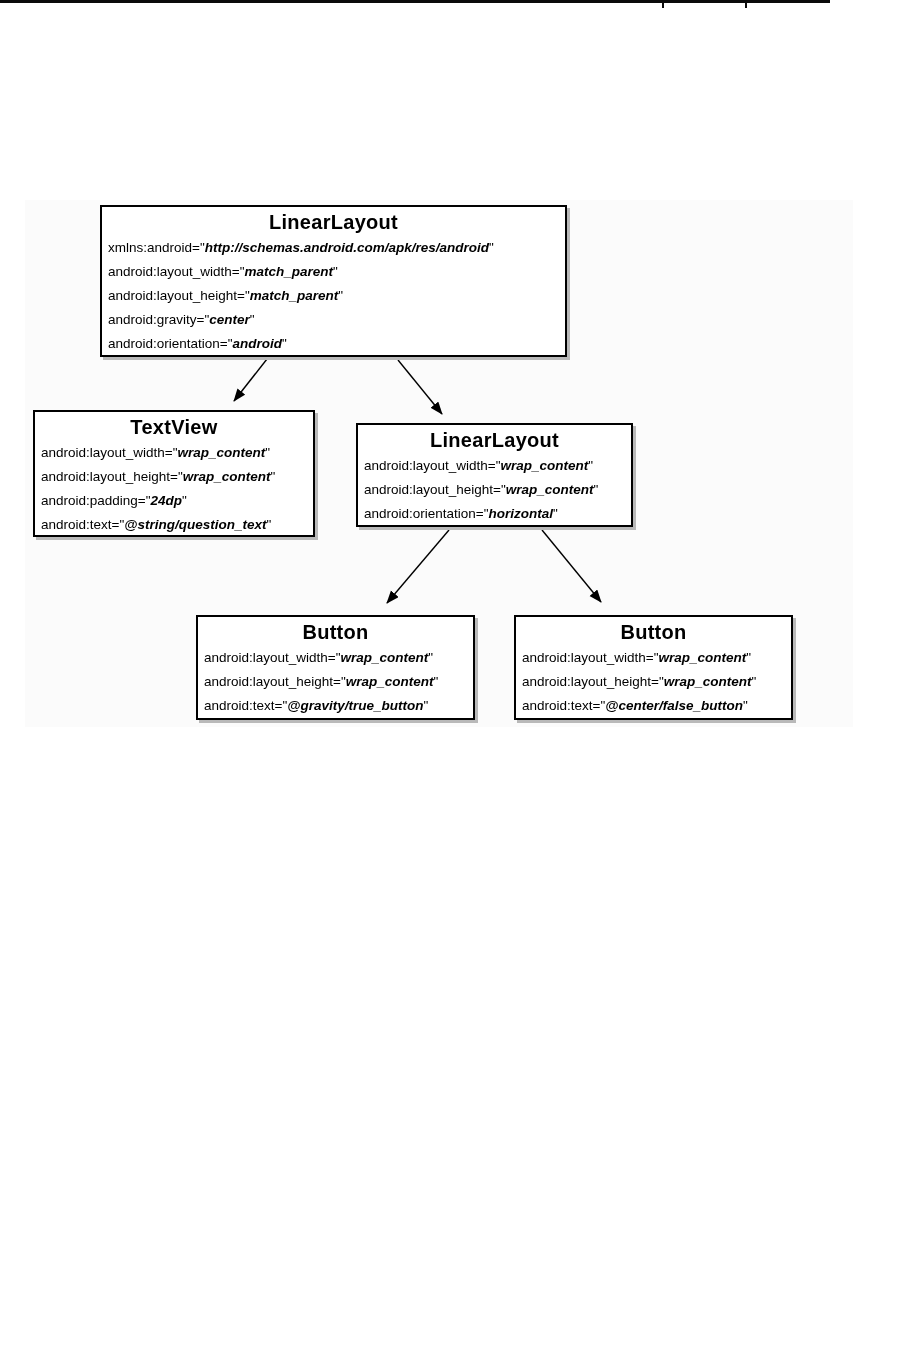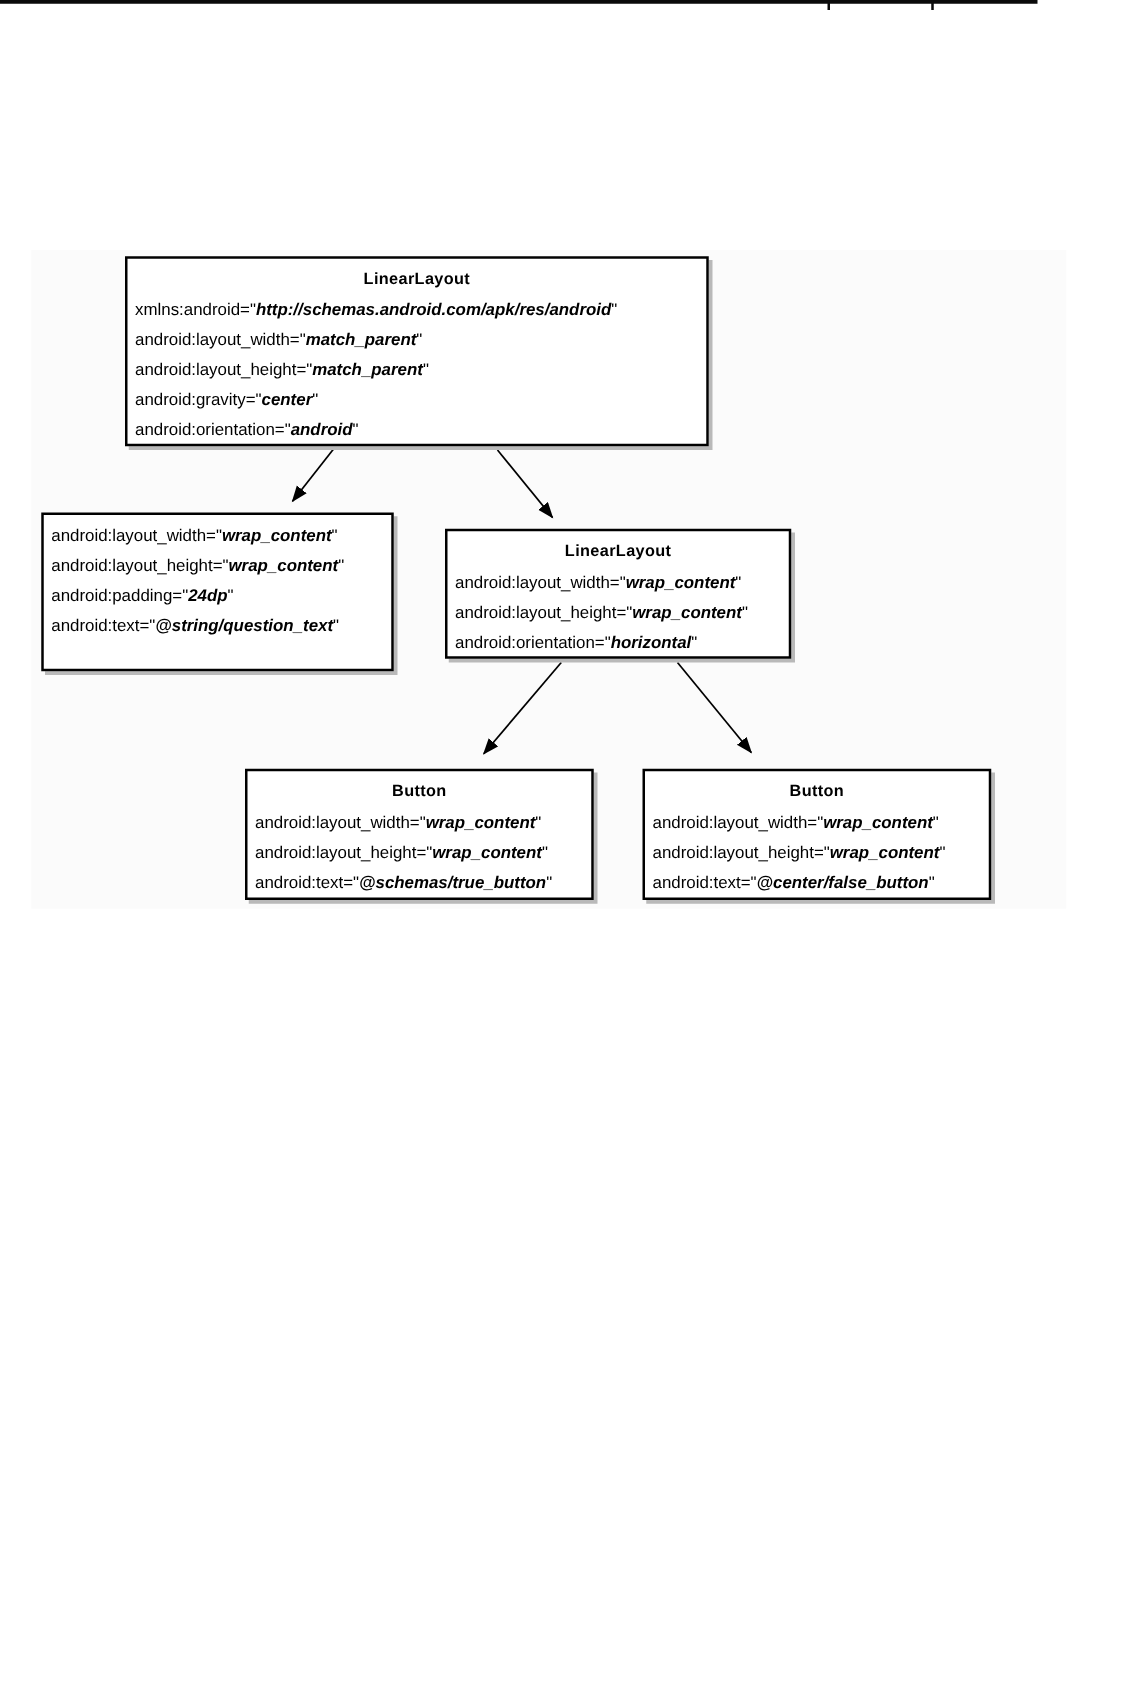--- a/index.html
+++ b/index.html
@@ -14,21 +14,21 @@
   .tick-2{left:745px;}
   
   .figure-bg{position:absolute;left:25px;top:200px;width:828px;height:527px;background:#fbfbfb;}
   
   .node{
     position:absolute;box-sizing:border-box;background:#ffffff;
     border:2px solid #000;box-shadow:3px 3px 0 #b9b9b9;
     padding-top:5px;font-size:13.5px;
   }
   .node-title{
-    text-align:center;font-weight:bold;font-size:13px;
+    text-align:center;font-weight:bold;font-size:20px;
     line-height:21px;margin-bottom:3px;letter-spacing:0.3px;
   }
   .attr-line{padding:0 6px;line-height:24px;white-space:nowrap;font-size:13.5px;}
   .attr-line b{font-weight:bold;font-style:italic;}
   .node-root      {left:100px;top:205px;width:467px;height:152px;}
   .node-textview  {left:33px; top:410px;width:282px;height:127px;}
   .node-inner     {left:356px;top:423px;width:277px;height:104px;}
   .node-btn-true  {left:196px;top:615px;width:279px;height:105px;}
   .node-btn-false {left:514px;top:615px;width:279px;height:105px;}
   
@@ -62,20 +62,21 @@
   <div>
       <div class="attr-line"><span>xmlns:android="</span><b>http://schemas.android.com/apk/res/android</b><span>"</span></div>
       <div class="attr-line"><span>android:layout_width="</span><b>match_parent</b><span>"</span></div>
       <div class="attr-line"><span>android:layout_height="</span><b>match_parent</b><span>"</span></div>
       <div class="attr-line"><span>android:gravity="</span><b>center</b><span>"</span></div>
       <div class="attr-line"><span>android:orientation="</span><b>android</b><span>"</span></div>
     </div>
 </div>
 
 <div class="node node-textview">
+  <div class="node-title">TextView</div>
   <div>
       <div class="attr-line"><span>android:layout_width="</span><b>wrap_content</b><span>"</span></div>
       <div class="attr-line"><span>android:layout_height="</span><b>wrap_content</b><span>"</span></div>
       <div class="attr-line"><span>android:padding="</span><b>24dp</b><span>"</span></div>
       <div class="attr-line"><span>android:text="</span><b>@string/question_text</b><span>"</span></div>
     </div>
 </div>
 
 <div class="node node-inner">
   <div class="node-title">LinearLayout</div>
@@ -84,21 +85,21 @@
       <div class="attr-line"><span>android:layout_height="</span><b>wrap_content</b><span>"</span></div>
       <div class="attr-line"><span>android:orientation="</span><b>horizontal</b><span>"</span></div>
     </div>
 </div>
 
 <div class="node node-btn-true">
   <div class="node-title">Button</div>
   <div>
       <div class="attr-line"><span>android:layout_width="</span><b>wrap_content</b><span>"</span></div>
       <div class="attr-line"><span>android:layout_height="</span><b>wrap_content</b><span>"</span></div>
-      <div class="attr-line"><span>android:text="</span><b>@schemas/true_button</b><span>"</span></div>
+      <div class="attr-line"><span>android:text="</span><b>@gravity/true_button</b><span>"</span></div>
     </div>
 </div>
 
 <div class="node node-btn-false">
   <div class="node-title">Button</div>
   <div>
       <div class="attr-line"><span>android:layout_width="</span><b>wrap_content</b><span>"</span></div>
       <div class="attr-line"><span>android:layout_height="</span><b>wrap_content</b><span>"</span></div>
       <div class="attr-line"><span>android:text="</span><b>@center/false_button</b><span>"</span></div>
     </div>

